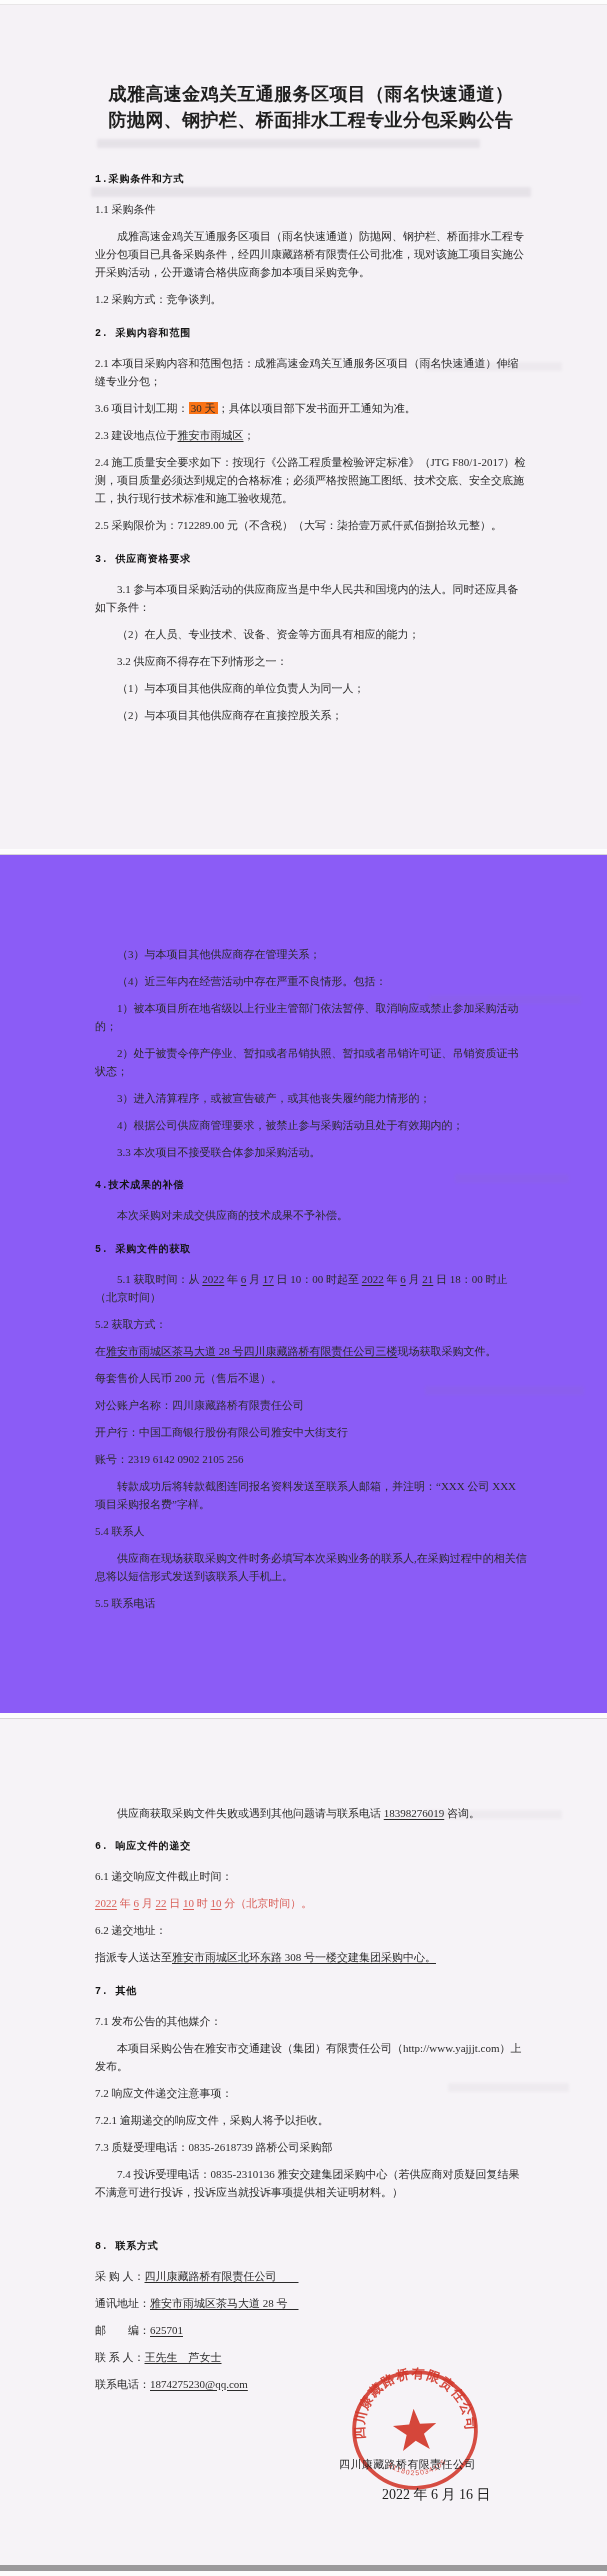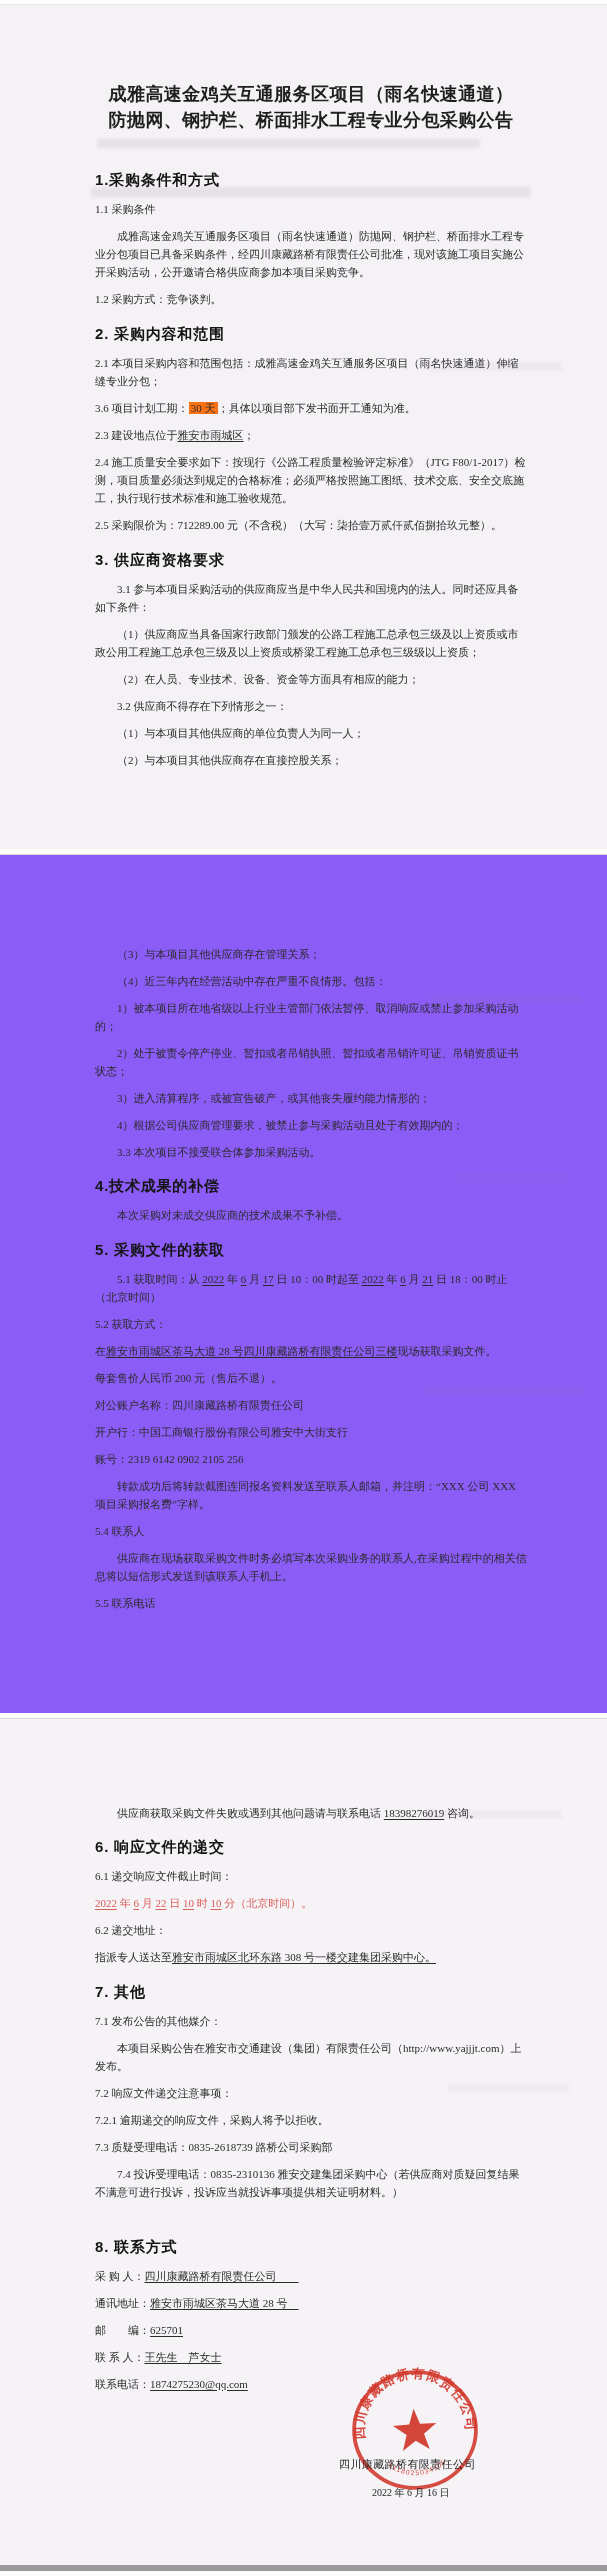--- a/index.html
+++ b/index.html
@@ -11,32 +11,32 @@
   #page1{height:844px;background:#f5f2f6}
   #page2{height:858px;background:#8b5cf6}
   #page3{height:846px;background:#f6f3f7}
   .sep{height:6px;background:#fdfdfd;border-bottom:1.5px solid #d8d6d7}
   .bottom-strip{height:6.8px;background:#9b999b}
   .page-content{padding:76px 80px 0 95px}
   #page2 .page-content{padding-top:81px}
   #page3 .page-content{padding-top:76px}
   .blk{font-size:11px;line-height:18px;margin-top:9px;word-break:break-all}
   .blk-title{font-family:"Liberation Sans","DejaVu Sans",sans-serif;font-weight:bold;font-size:18px;line-height:26.6px;text-align:center;margin-top:0;color:#1f1f1f;letter-spacing:0.4px;word-break:keep-all}
-  .blk-h{font-family:Liberation Sans, sans-serif;font-weight:bold;font-size:15px;line-height:23px;margin:13.7px 0 9px;color:#151515;letter-spacing:0.8px}
+  .blk-h{font-family:Liberation Mono, monospace;font-weight:bold;font-size:10px;line-height:23px;margin:13.7px 0 9px;color:#151515;letter-spacing:0.8px}
   .blk-pi{text-indent:2em}
   .blk-sp28{height:21px;margin:0}
   .blk-sp26{height:20px;margin:0}
   .run-u{text-decoration:underline;text-underline-offset:2.3px}
   .run-hl{background:#f97316;padding:0 2.3px}
   .run-r{color:#d9605a}
   .ghost{position:absolute;background:#8d8494;opacity:.14;filter:blur(1.5px);border-radius:1.5px;pointer-events:none}
   .ghost.soft{opacity:.07}
   .seal{position:absolute;left:348px;top:647px;width:134px;height:128px;mix-blend-mode:multiply;transform:rotate(-4deg)}
   .sig-name{position:absolute;left:339px;top:738px;font-size:11px;color:#1e1e1e;letter-spacing:0.4px}
-  .sig-date{position:absolute;left:372px;top:767px;font-size:10px;color:#1e1e1e}
+  .sig-date{position:absolute;left:382px;top:767px;font-size:14px;color:#1e1e1e}
 </style>
 </head>
 <body>
 
 <div class="canvas">
 
   <div class="top-strip"></div>
 
   <div class="page" id="page1">
     <div class="ghost" style="left:97px;top:134px;width:383px;height:9px"></div>
@@ -51,21 +51,20 @@
         <div class="blk blk-pi"><span>成雅高速金鸡关互通服务区项目（雨名快速通道）防抛网、钢护栏、桥面排水工程专业分包项目已具备采购条件，经四川康藏路桥有限责任公司批准，现对该施工项目实施公开采购活动，公开邀请合格供应商参加本项目采购竞争。</span></div>
         <div class="blk blk-p"><span>1.2 采购方式：竞争谈判。</span></div>
         <div class="blk blk-h"><span>2. 采购内容和范围</span></div>
         <div class="blk blk-p"><span>2.1 本项目采购内容和范围包括：成雅高速金鸡关互通服务区项目（雨名快速通道）伸缩缝专业分包；</span></div>
         <div class="blk blk-p"><span>3.6 项目计划工期：</span><span class="run-hl">30 天</span><span>；具体以项目部下发书面开工通知为准。</span></div>
         <div class="blk blk-p"><span>2.3 建设地点位于</span><span class="run-u">雅安市雨城区</span><span>；</span></div>
         <div class="blk blk-p"><span>2.4 施工质量安全要求如下：按现行《公路工程质量检验评定标准》（JTG F80/1-2017）检测，项目质量必须达到规定的合格标准；必须严格按照施工图纸、技术交底、安全交底施工，执行现行技术标准和施工验收规范。</span></div>
         <div class="blk blk-p"><span>2.5 采购限价为：712289.00 元（不含税）（大写：柒拾壹万贰仟贰佰捌拾玖元整）。</span></div>
         <div class="blk blk-h"><span>3.  供应商资格要求</span></div>
         <div class="blk blk-pi"><span>3.1 参与本项目采购活动的供应商应当是中华人民共和国境内的法人。同时还应具备如下条件：</span></div>
-        <div class="blk blk-pi"><span>（1）供应商应当具备国家行政部门颁发的公路工程施工总承包三级及以上资质或市政公用工程施工总承包三级及以上资质或桥梁工程施工总承包三级级以上资质；</span></div>
         <div class="blk blk-pi"><span>（2）在人员、专业技术、设备、资金等方面具有相应的能力；</span></div>
         <div class="blk blk-pi"><span>3.2 供应商不得存在下列情形之一：</span></div>
         <div class="blk blk-pi"><span>（1）与本项目其他供应商的单位负责人为同一人；</span></div>
         <div class="blk blk-pi"><span>（2）与本项目其他供应商存在直接控股关系；</span></div>
       </div>
   </div>
 
   <div class="sep"></div>
 
   <div class="page" id="page2">

